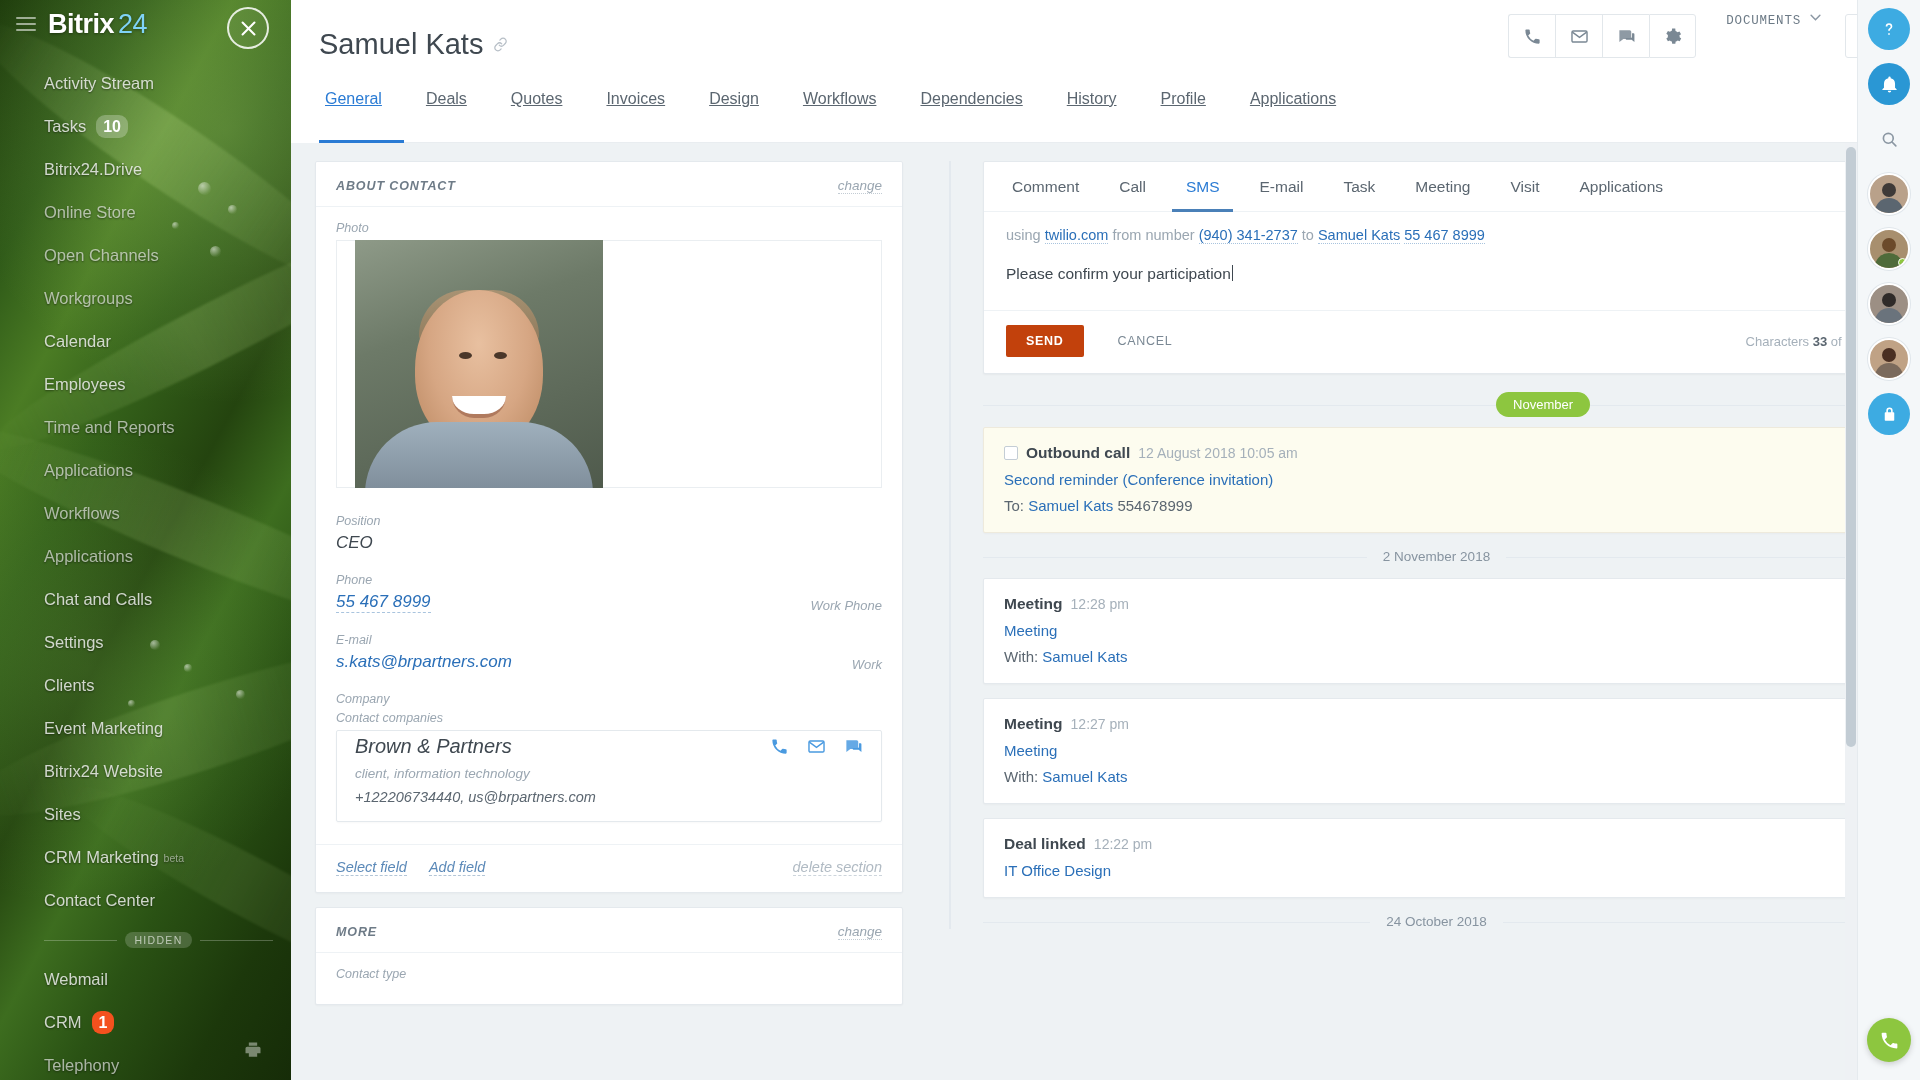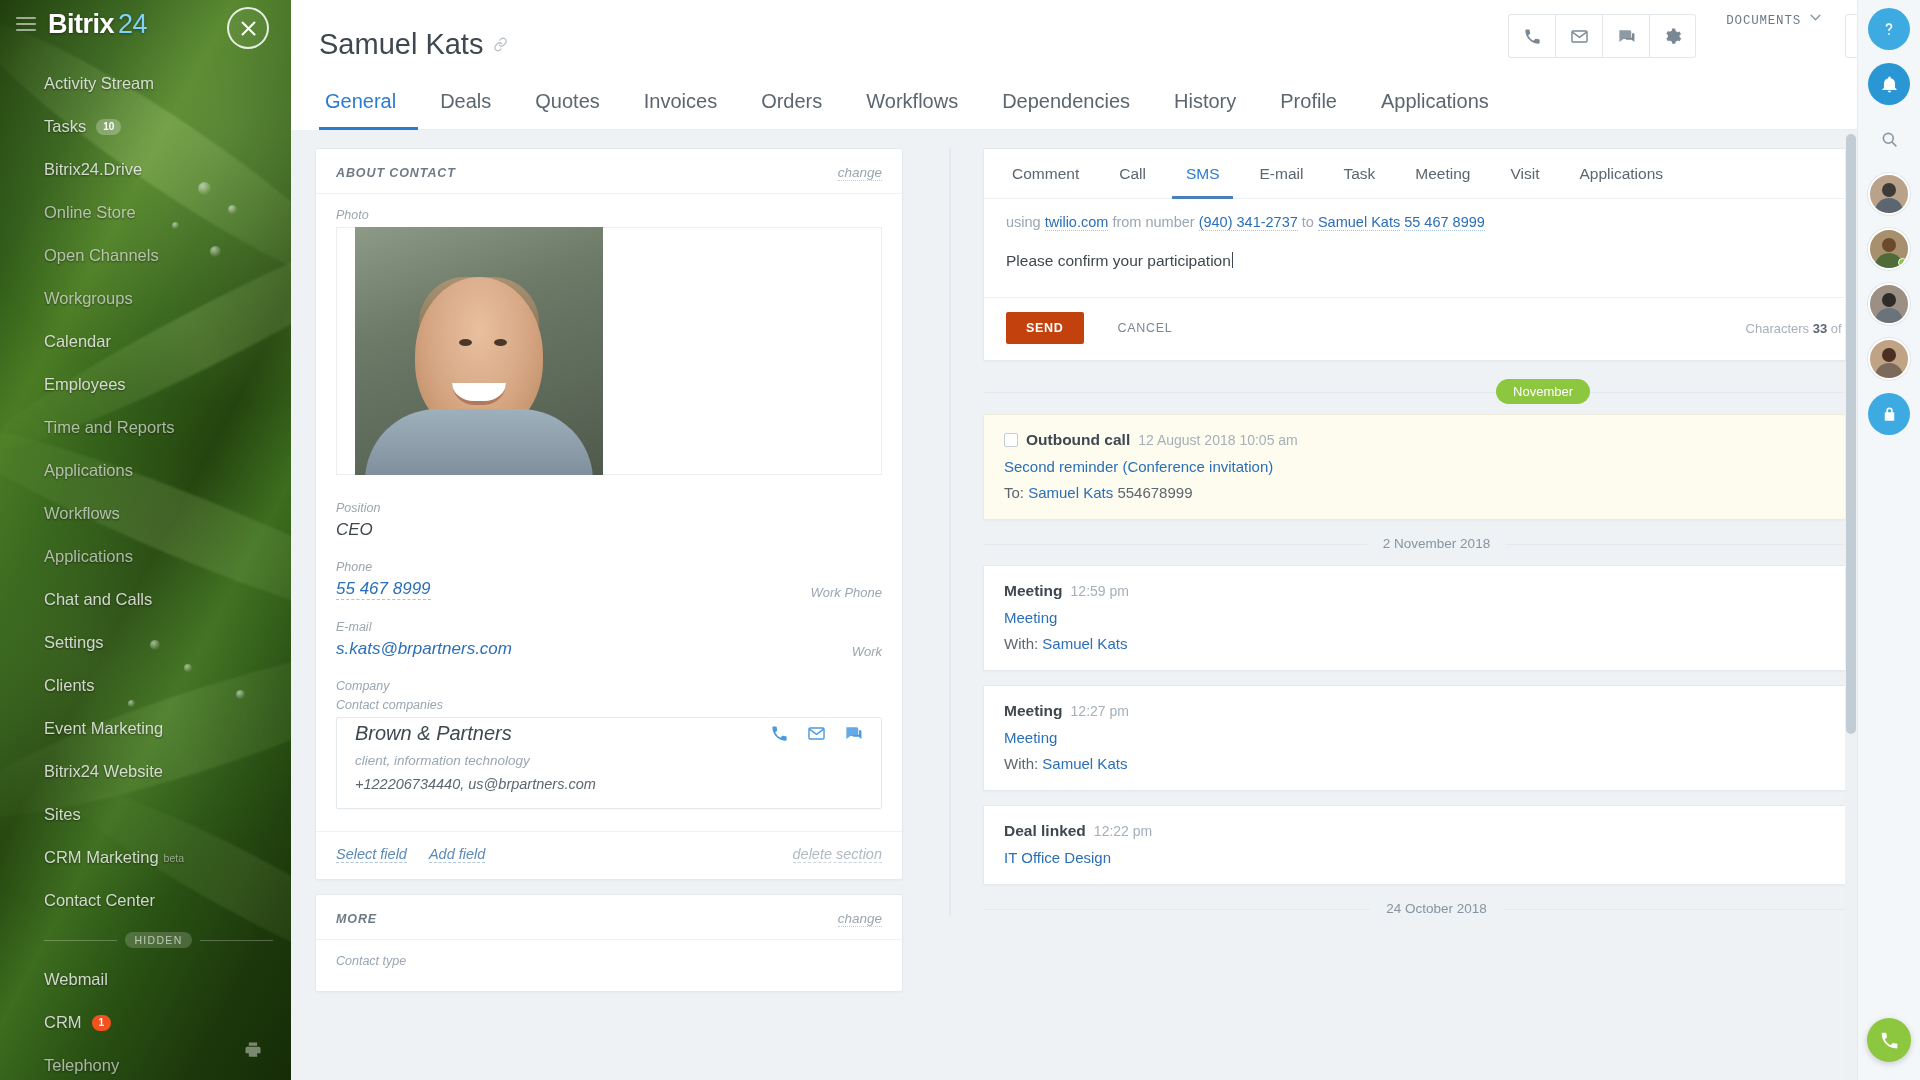--- a/index.html
+++ b/index.html
@@ -73,21 +73,21 @@
     color: rgba(255,255,255,.78);
     font-size: 16.5px;
     cursor: pointer;
     text-shadow: 0 1px 2px rgba(0,0,0,.45);
     white-space: nowrap;
   }
   .sb-item.dim { color: rgba(255,255,255,.62); }
   .sb-badge {
     margin-left: 10px;
     background: rgba(255,255,255,.26);
-    color: #fff; font-size: 10px; font-weight: 700;
+    color: #fff; font-size: 16px; font-weight: 700;
     padding: 2px 7px; border-radius: 9px; line-height: 1.2;
     text-shadow: none;
   }
   .sb-badge.red { background: #f4511e; }
   .sb-beta { margin-left: 5px; font-size: 10.5px; color: rgba(255,255,255,.5); }
   .sb-sep {
     position: relative; z-index: 3;
     display: flex; align-items: center; gap: 8px;
     padding: 10px 18px 10px 44px;
   }
@@ -145,25 +145,26 @@
     border: 1px solid #e2e7eb; border-radius: 3px;
     display: flex; align-items: center; justify-content: center;
     color: #7a8894; cursor: pointer;
   }
 
   .tabs {
     display: flex; gap: 0; margin-top: 14px;
     border-bottom: 1px solid #e9edf0;
   }
   .tab {
-    padding: 10px 22px 14px 22px;
-    font-size: 20px; color: #5b6670; cursor: pointer;
+    padding: 10px 22px 32px 22px;
+    font-size: 16px; color: #5b6670; cursor: pointer;
     border-bottom: 3px solid transparent;
     margin-bottom: -1px;
     white-space: nowrap;
+    text-decoration: underline;
   }
   .tab:first-child { padding-left: 6px; }
   .tab.active { color: #2a7bd4; border-bottom-color: #2a7bd4; }
 
   
   .body-split {
     flex: 1 1 auto;
     display: flex;
     gap: 0;
     padding: 18px 0 0 0;
@@ -642,21 +643,21 @@
             <path d="M4 9V4h5M20 9V4h-5M4 15v5h5M20 15v5h-5"></path>
           </svg>
         </div>
       </div>
 
       <nav class="tabs">
         <div class="tab active"><span>General</span></div>
         <div class="tab"><span>Deals</span></div>
         <div class="tab"><span>Quotes</span></div>
         <div class="tab"><span>Invoices</span></div>
-        <div class="tab"><span>Orders</span></div>
+        <div class="tab"><span>Design</span></div>
         <div class="tab"><span>Workflows</span></div>
         <div class="tab"><span>Dependencies</span></div>
         <div class="tab"><span>History</span></div>
         <div class="tab"><span>Profile</span></div>
         <div class="tab"><span>Applications</span></div>
       </nav>
     </header>
 
     <div class="body-split">
 
@@ -845,21 +846,21 @@
           <div style="position:relative;">
             <div class="tl-dot teal" style="top:10px;">
               <svg width="20" height="20" viewBox="0 0 24 24" fill="#fff">
                   <circle cx="8" cy="12" r="3"></circle>
                   <circle cx="16" cy="12" r="3"></circle>
                 </svg>
             </div>
             <div class="tl-card">
               <div class="tl-head">
                 <span class="tl-kind">Meeting</span>
-                <span class="tl-time">12:59 pm</span>
+                <span class="tl-time">12:28 pm</span>
               </div>
               <div class="tl-sub">Meeting</div>
               <div class="tl-sub plain">
                 <span>With:</span>
                 <span class="nm">Samuel Kats</span>
               </div>
               <div class="tl-avatar"></div>
             </div>
           </div>
 

